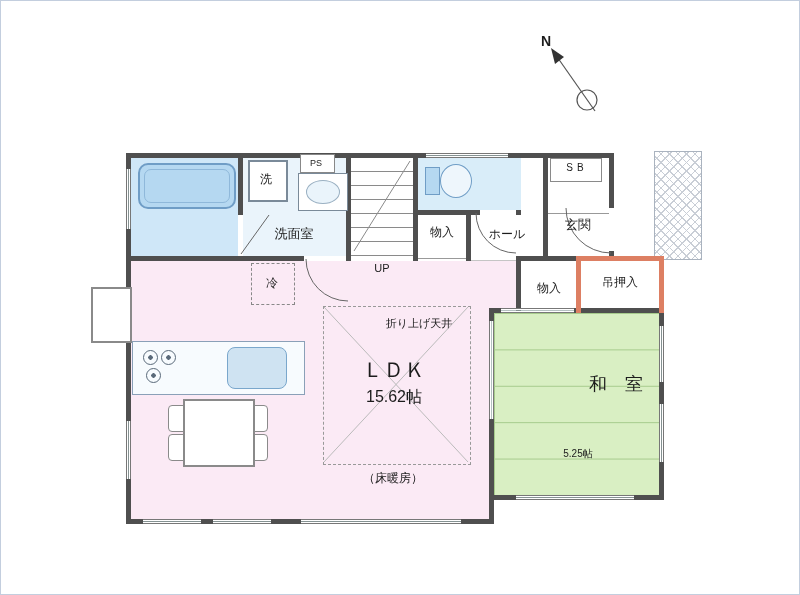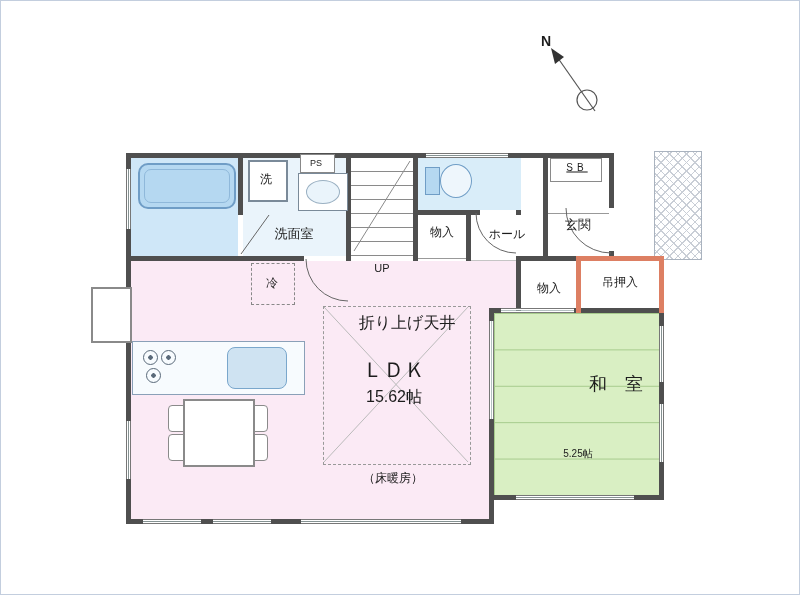--- a/index.html
+++ b/index.html
@@ -135,25 +135,25 @@
     </g>
   </svg>
 
   <div class="lbl" style="left:545px;top:40px;font-size:14px;font-weight:bold;">N</div>
   <div class="lbl" style="left:293px;top:233px;font-size:13px;">洗面室</div>
   <div class="lbl" style="left:315px;top:162px;font-size:9px;">PS</div>
   <div class="lbl" style="left:265px;top:178px;font-size:12px;">洗</div>
   <div class="lbl" style="left:381px;top:267px;font-size:11px;">UP</div>
   <div class="lbl" style="left:441px;top:231px;font-size:12px;">物入</div>
   <div class="lbl" style="left:506px;top:233px;font-size:12px;">ホール</div>
-  <div class="lbl" style="left:576px;top:166px;font-size:10px;letter-spacing:4px;text-decoration:underline;">SB</div>
+  <div class="lbl" style="left:576px;top:166px;font-size:10px;letter-spacing:4px;">SB</div>
   <div class="lbl" style="left:577px;top:224px;font-size:13px;">玄関</div>
   <div class="lbl" style="left:271px;top:282px;font-size:12px;">冷</div>
   <div class="lbl" style="left:548px;top:287px;font-size:12px;">物入</div>
   <div class="lbl" style="left:619px;top:281px;font-size:12px;">吊押入</div>
-  <div class="lbl" style="left:406px;top:322px;font-size:16px;text-align:right;">折り上げ天井</div>
+  <div class="lbl" style="left:418px;top:322px;font-size:11px;text-align:right;">折り上げ天井</div>
   <div class="lbl" style="left:393px;top:369px;font-size:21px;">ＬＤＫ</div>
   <div class="lbl" style="left:393px;top:396px;font-size:16px;">15.62帖</div>
   <div class="lbl" style="left:392px;top:477px;font-size:12px;">（床暖房）</div>
   <div class="lbl" style="left:575px;top:383px;font-size:18px;margin-left:40px;">和　室</div>
   <div class="lbl" style="left:577px;top:409px;font-size:10px;margin-top:44px;">5.25帖</div>
 
 </div>
 
 </body></html>

